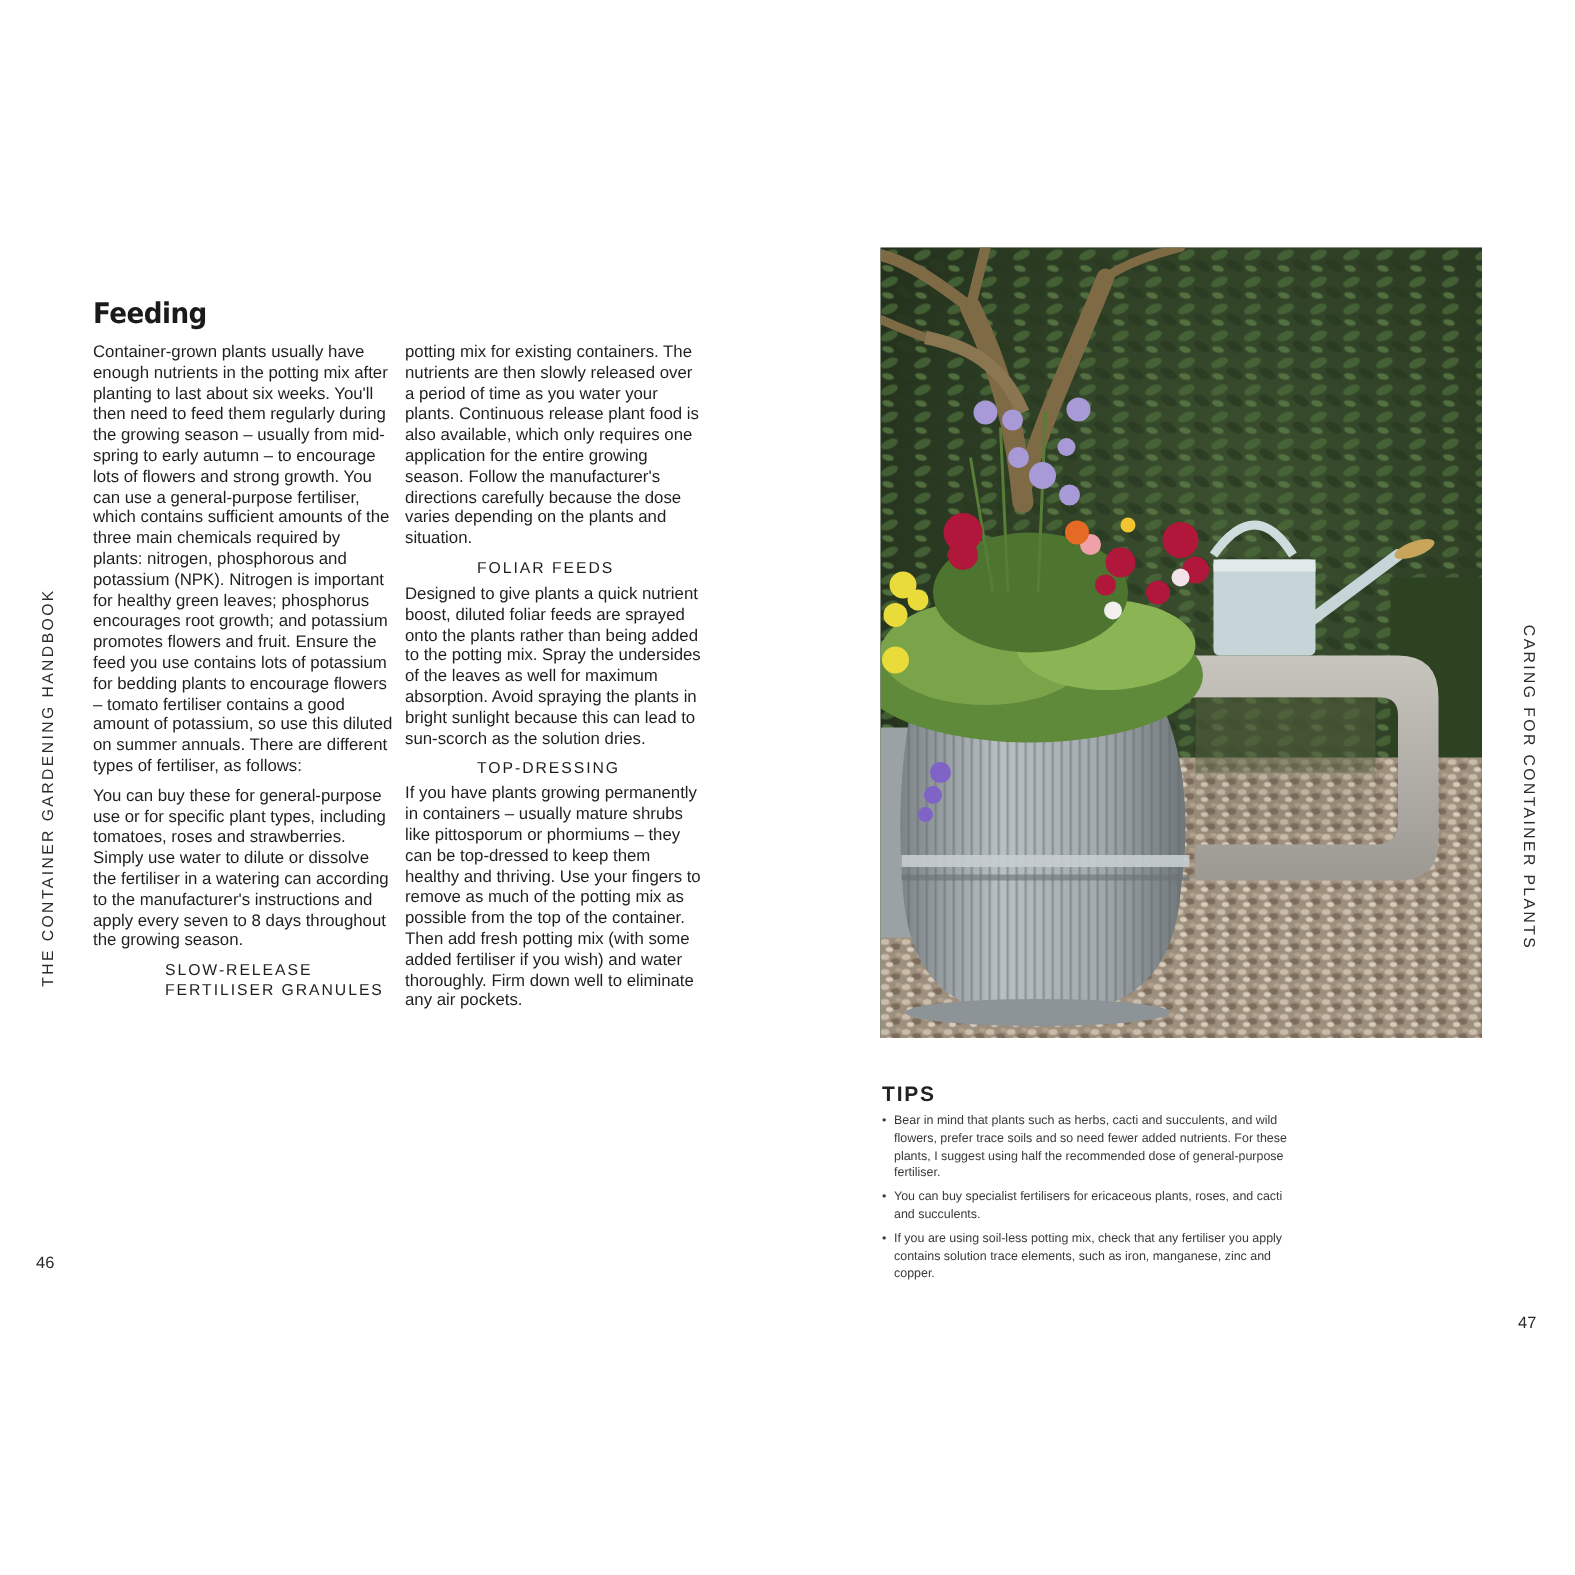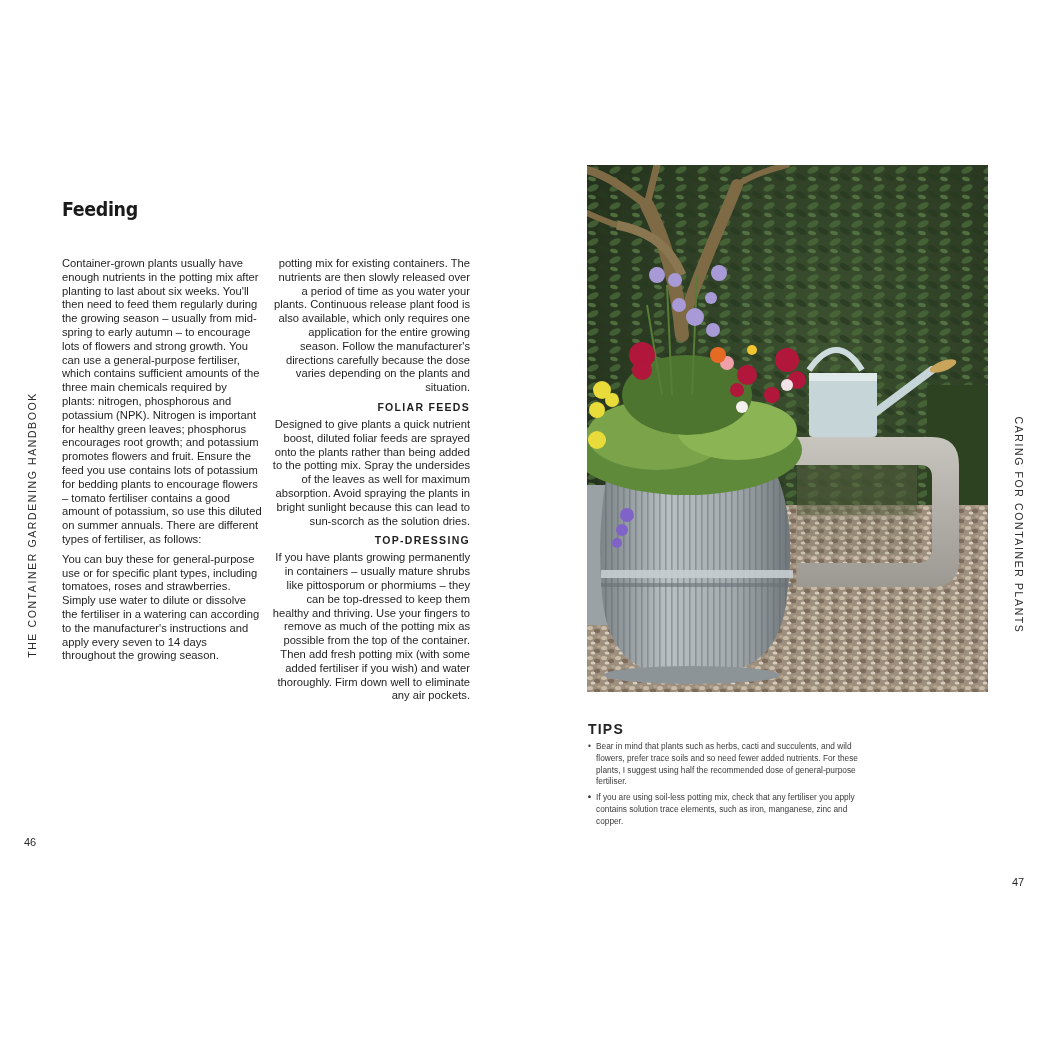--- a/index.html
+++ b/index.html
@@ -11,47 +11,48 @@
     .running-head { position: absolute; font-size: 10.5px; letter-spacing: 1.6px; color: #2a2a2a; white-space: nowrap; font-family: "Liberation Sans", sans-serif; }
     .running-head.left { left: 32px; top: 525px; transform: translate(-50%, -50%) rotate(-90deg); }
     .running-head.right { left: 1019px; top: 525px; transform: translate(-50%, -50%) rotate(90deg); }
 
     .folio { position: absolute; font-size: 11px; color: #2a2a2a; }
     .folio.left { left: 24px; top: 836px; }
     .folio.right { left: 1012px; top: 836px; margin-top: 40px; }
 
     .title { position: absolute; left: 62px; top: 198px; font-family: "DejaVu Sans", sans-serif; font-weight: bold; font-size: 19px; letter-spacing: -0.4px; color: #1a1a1a; transform: scaleX(0.92); transform-origin: left; }
 
-    .col { position: absolute; width: 200px; font-size: 11.2px; line-height: 13.8px; color: #1f1f1f; margin-top: 28px; }
+    .col { position: absolute; width: 200px; font-size: 11.2px; line-height: 13.8px; color: #1f1f1f; }
     .col.c1 { left: 62px; top: 229px; }
-    .col.c2 { left: 270px; top: 229px; text-align: right; }
+    .col.c2 { left: 270px; top: 229px; }
 
     .col p { margin-bottom: 6px; }
-    .col h3 { font-size: 10.5px; font-weight: bold; letter-spacing: 1.3px; line-height: 13px; text-transform: uppercase; color: #1e1e1e; margin: 4px 0 4px 0; padding-left: 48px; }
+    .col h3 { font-size: 10.5px; font-weight: normal; letter-spacing: 1.3px; line-height: 13px; text-transform: uppercase; color: #1e1e1e; margin: 4px 0 4px 0; padding-left: 48px; }
 
     .photo { position: absolute; left: 587px; top: 165px; width: 401px; height: 527px; overflow: hidden; background: #2f3d26; }
 
     .tips { position: absolute; left: 588px; top: 721px; width: 270px; }
     .tips h4 { font-size: 14px; font-weight: bold; letter-spacing: 1.2px; color: #222; margin-bottom: 4px; }
     .tips ul { list-style: none; }
     .tips li { position: relative; padding-left: 8px; font-size: 8.3px; line-height: 11.8px; color: #3a3a3a; margin-bottom: 4px; }
     .tips li .bullet { position: absolute; left: 0; top: 0; }
   </style>
 </head>
 <body>
 
 <div class="spread">
 
   <div class="running-head left">THE CONTAINER GARDENING HANDBOOK</div>
 
   <h1 class="title">Feeding</h1>
 
   <div class="col c1">
     <p>Container-grown plants usually have enough nutrients in the potting mix after planting to last about six weeks. You'll then need to feed them regularly during the growing season – usually from mid-spring to early autumn – to encourage lots of flowers and strong growth. You can use a general-purpose fertiliser, which contains sufficient amounts of the three main chemicals required by plants: nitrogen, phosphorous and potassium (NPK). Nitrogen is important for healthy green leaves; phosphorus encourages root growth; and potassium promotes flowers and fruit. Ensure the feed you use contains lots of potassium for bedding plants to encourage flowers – tomato fertiliser contains a good amount of potassium, so use this diluted on summer annuals. There are different types of fertiliser, as follows:</p>
-    <p>You can buy these for general-purpose use or for specific plant types, including tomatoes, roses and strawberries. Simply use water to dilute or dissolve the fertiliser in a watering can according to the manufacturer's instructions and apply every seven to 14 days throughout the growing season.</p>
+    <p>You can buy these for general-purpose use or for specific plant types, including tomatoes, roses and strawberries. Simply use water to dilute or dissolve the fertiliser in a watering can according to the manufacturer's instructions and apply every seven to 8 days throughout the growing season.</p>
+    <h3>SLOW-RELEASE FERTILISER GRANULES</h3>
   </div>
 
   <div class="col c2">
     <p>potting mix for existing containers. The nutrients are then slowly released over a period of time as you water your plants. Continuous release plant food is also available, which only requires one application for the entire growing season. Follow the manufacturer's directions carefully because the dose varies depending on the plants and situation.</p>
     <h3>FOLIAR FEEDS</h3>
     <p>Designed to give plants a quick nutrient boost, diluted foliar feeds are sprayed onto the plants rather than being added to the potting mix. Spray the undersides of the leaves as well for maximum absorption. Avoid spraying the plants in bright sunlight because this can lead to sun-scorch as the solution dries.</p>
     <h3>TOP-DRESSING</h3>
     <p>If you have plants growing permanently in containers – usually mature shrubs like pittosporum or phormiums – they can be top-dressed to keep them healthy and thriving. Use your fingers to remove as much of the potting mix as possible from the top of the container. Then add fresh potting mix (with some added fertiliser if you wish) and water thoroughly. Firm down well to eliminate any air pockets.</p>
   </div>
 
@@ -176,20 +177,21 @@
 
   <div class="tips">
     <h4>TIPS</h4>
     <ul>
       <li>
         <span class="bullet">•</span>
         <span>Bear in mind that plants such as herbs, cacti and succulents, and wild flowers, prefer trace soils and so need fewer added nutrients. For these plants, I suggest using half the recommended dose of general-purpose fertiliser.</span>
       </li>
       <li>
         <span class="bullet">•</span>
+        <span>You can buy specialist fertilisers for ericaceous plants, roses, and cacti and succulents.</span>
       </li>
       <li>
         <span class="bullet">•</span>
         <span>If you are using soil-less potting mix, check that any fertiliser you apply contains solution trace elements, such as iron, manganese, zinc and copper.</span>
       </li>
     </ul>
   </div>
 
   <div class="running-head right">CARING FOR CONTAINER PLANTS</div>
   <div class="folio right">47</div>

